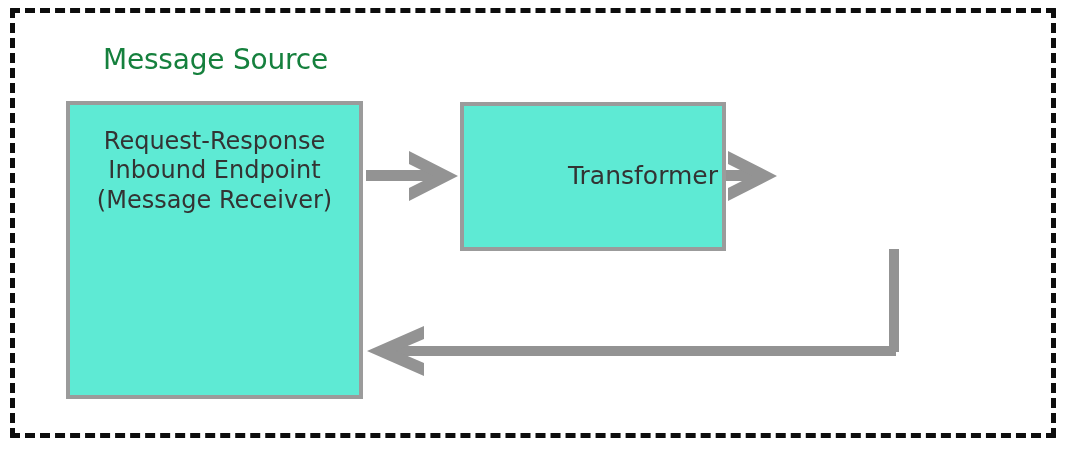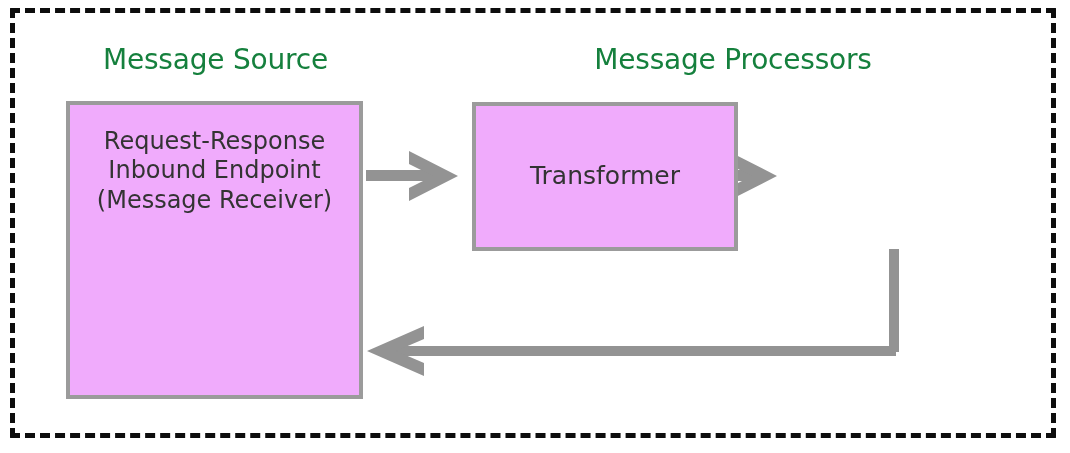--- a/index.html
+++ b/index.html
@@ -47,21 +47,21 @@
   #title-message-processors {
     left: 463px;
     top: 43px;
     width: 540px;
     text-align: center;
   }
   
   .node-box {
     position: absolute;
     box-sizing: border-box;
-    background: #f0abfc;
+    background: #5eead4;
     border: 4px solid #9b9b9b;
     display: flex;
     align-items: center;
     justify-content: center;
   }
   .node-label {
     font-family: "DejaVu Sans", sans-serif;
     font-size: 25px;
     color: #333333;
     line-height: 1.22;
@@ -74,24 +74,25 @@
     top: 101px;
     width: 297px;
     height: 298px;
     align-items: flex-start;
   }
   #box-inbound-endpoint .node-label {
     margin-top: 22px;
     font-size: 24px;
   }
   #box-transformer {
-    left: 472px;
+    left: 460px;
     top: 102px;
     width: 266px;
     height: 149px;
+    justify-content: flex-end;
   }
   #box-component {
     left: 785px;
     top: 102px;
     width: 220px;
     height: 149px;
   }
   
   #connectors {
     position: absolute;
@@ -104,21 +105,20 @@
 </style>
 </head>
 <body>
 
 <div id="canvas">
 
   <div id="outer-dashed-border"></div>
 
   <div class="section-title" id="title-message-source">Message Source</div>
 
-  <div class="section-title" id="title-message-processors">Message Processors</div>
 
   <svg id="connectors" viewBox="0 0 1070 453" xmlns="http://www.w3.org/2000/svg">
 
     <g>
       <rect x="366" y="170" width="76" height="11" fill="#939393"></rect>
       <polygon points="409,151 458,176 409,201 409,188 433,176 409,164" fill="#939393"></polygon>
     </g>
 
     <g>
       <rect x="686" y="170" width="75" height="11" fill="#939393"></rect>

